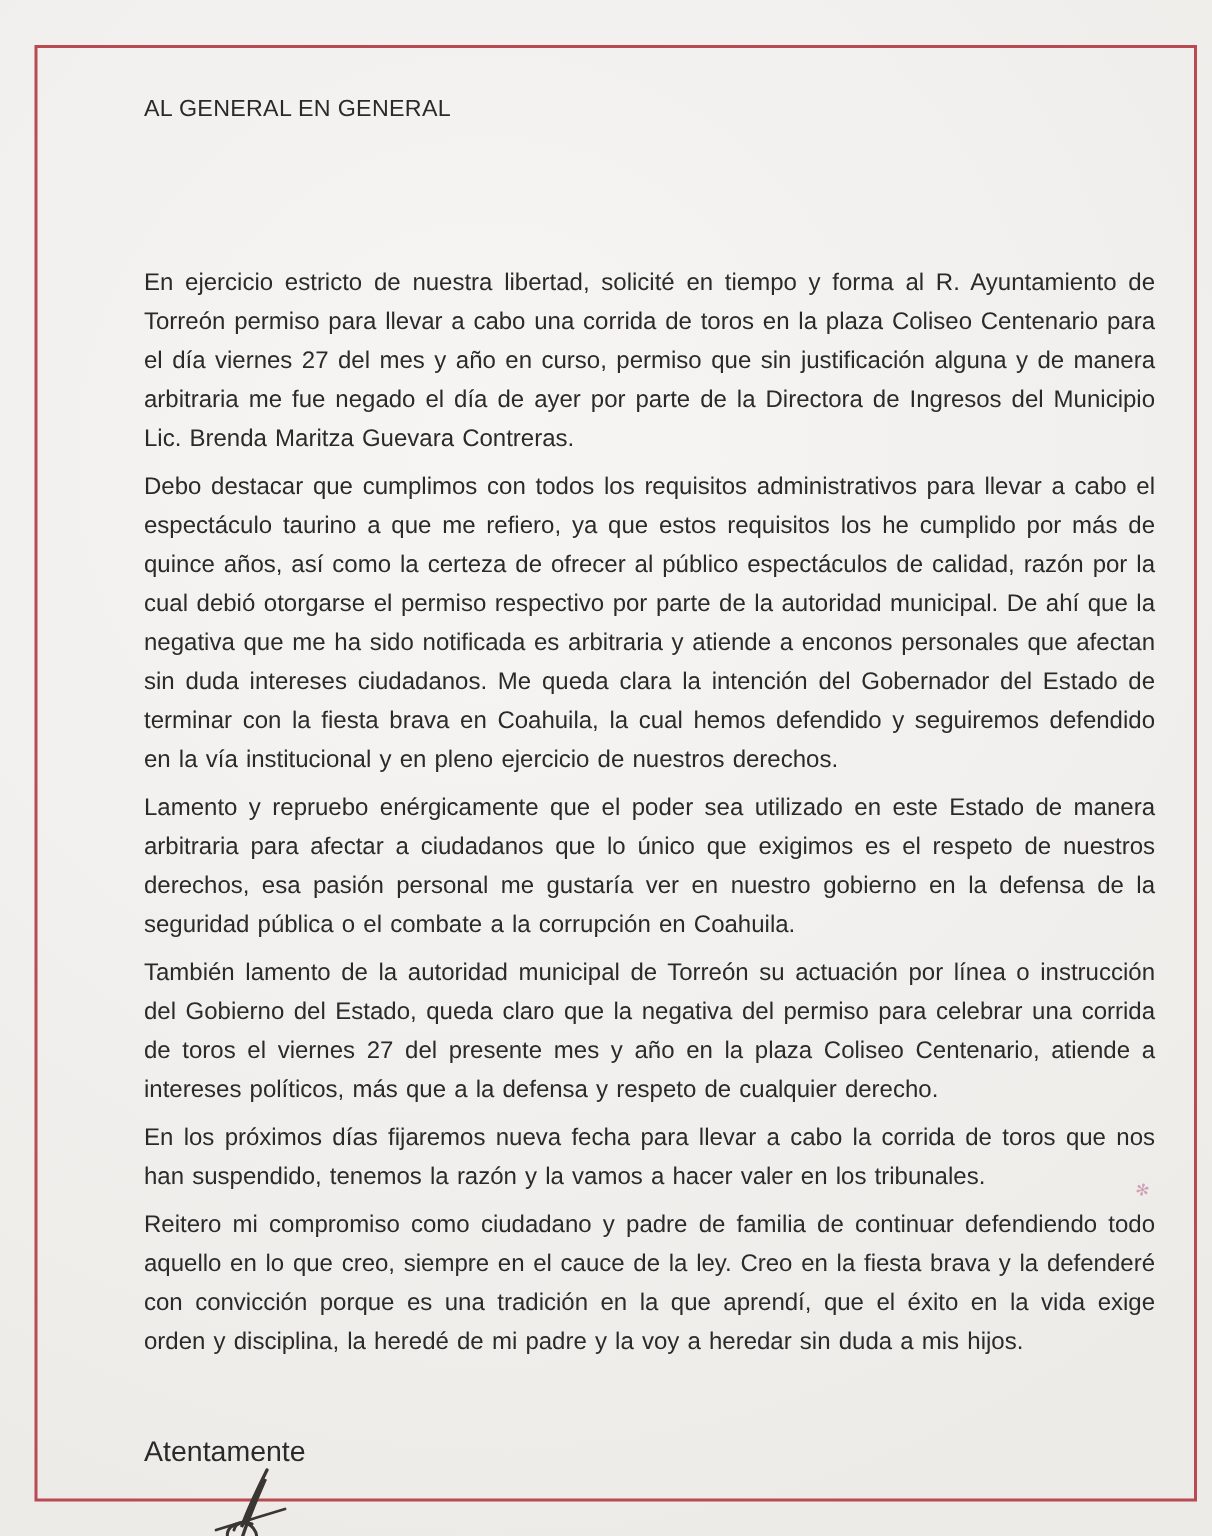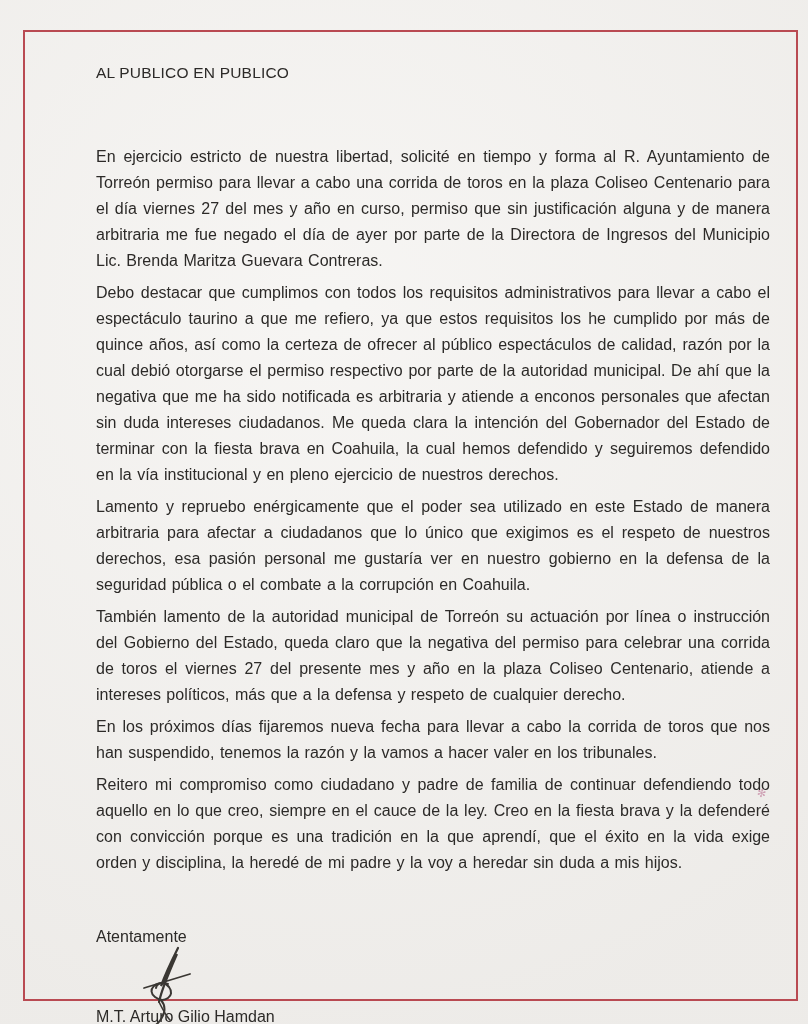--- a/index.html
+++ b/index.html
@@ -41,25 +41,25 @@
     font-weight: 400;
   }
   .body-text p {
     margin: 0 0 6px 0;
     font-size: 16px;
     line-height: 26px;
     text-align: justify;
     word-spacing: 1px;
   }
   .body-text p:first-child {
-    margin-top: 58px;
+    margin-top: 90px;
   }
   .closing {
     margin: 48px 0 0 0;
-    font-size: 16px;
+    font-size: 19px;
     line-height: 26px;
   }
   .sig-block {
     position: relative;
     height: 54px;
   }
   .signature-svg {
     position: absolute;
     left: 34px;
     top: -6px;
@@ -93,21 +93,21 @@
 <body>
 
 <div class="page" style="--paper: #f2f0ed; --frame: #b94a52; --ink: #2c2a28; --smudge: #c88fa8;">
 
   <div class="frame"></div>
 
   <span class="smudge">✻</span>
 
   <div class="content">
 
-    <p class="heading">AL PUBLICO EN PUBLICO</p>
+    <p class="heading">AL GENERAL EN GENERAL</p>
 
     <div class="body-text">
       <p>En ejercicio estricto de nuestra libertad, solicité en tiempo y forma al R. Ayuntamiento de Torreón permiso para llevar a cabo una corrida de toros en la plaza Coliseo Centenario para el día viernes 27 del mes y año en curso, permiso que sin justificación alguna y de manera arbitraria me fue negado el día de ayer por parte de la Directora de Ingresos del Municipio Lic. Brenda Maritza Guevara Contreras.</p>
       <p>Debo destacar que cumplimos con todos los requisitos administrativos para llevar a cabo el espectáculo taurino a que me refiero, ya que estos requisitos los he cumplido por más de quince años, así como la certeza de ofrecer al público espectáculos de calidad, razón por la cual debió otorgarse el permiso respectivo por parte de la autoridad municipal. De ahí que la negativa que me ha sido notificada es arbitraria y atiende a enconos personales que afectan sin duda intereses ciudadanos. Me queda clara la intención del Gobernador del Estado de terminar con la fiesta brava en Coahuila, la cual hemos defendido y seguiremos defendido en la vía institucional y en pleno ejercicio de nuestros derechos.</p>
       <p>Lamento y repruebo enérgicamente que el poder sea utilizado en este Estado de manera arbitraria para afectar a ciudadanos que lo único que exigimos es el respeto de nuestros derechos, esa pasión personal me gustaría ver en nuestro gobierno en la defensa de la seguridad pública o el combate a la corrupción en Coahuila.</p>
       <p>También lamento de la autoridad municipal de Torreón su actuación por línea o instrucción del Gobierno del Estado, queda claro que la negativa del permiso para celebrar una corrida de toros el viernes 27 del presente mes y año en la plaza Coliseo Centenario, atiende a intereses políticos, más que a la defensa y respeto de cualquier derecho.</p>
       <p>En los próximos días fijaremos nueva fecha para llevar a cabo la corrida de toros que nos han suspendido, tenemos la razón y la vamos a hacer valer en los tribunales.</p>
       <p>Reitero mi compromiso como ciudadano y padre de familia de continuar defendiendo todo aquello en lo que creo, siempre en el cauce de la ley. Creo en la fiesta brava y la defenderé con convicción porque es una tradición en la que aprendí, que el éxito en la vida exige orden y disciplina, la heredé de mi padre y la voy a heredar sin duda a mis hijos.</p>
     </div>
 

